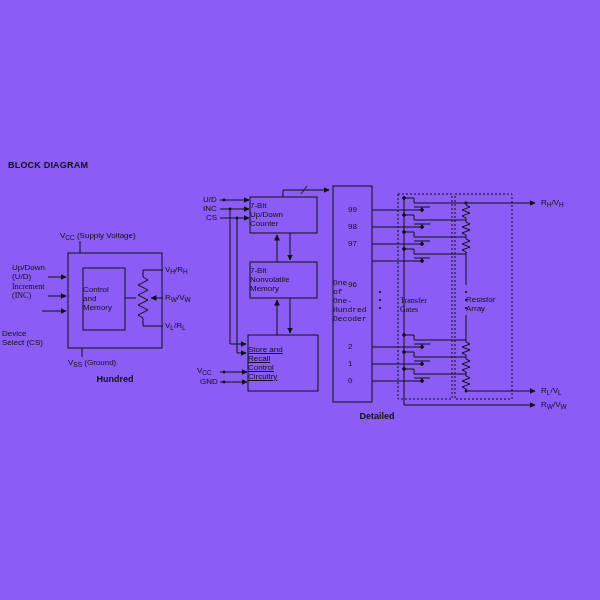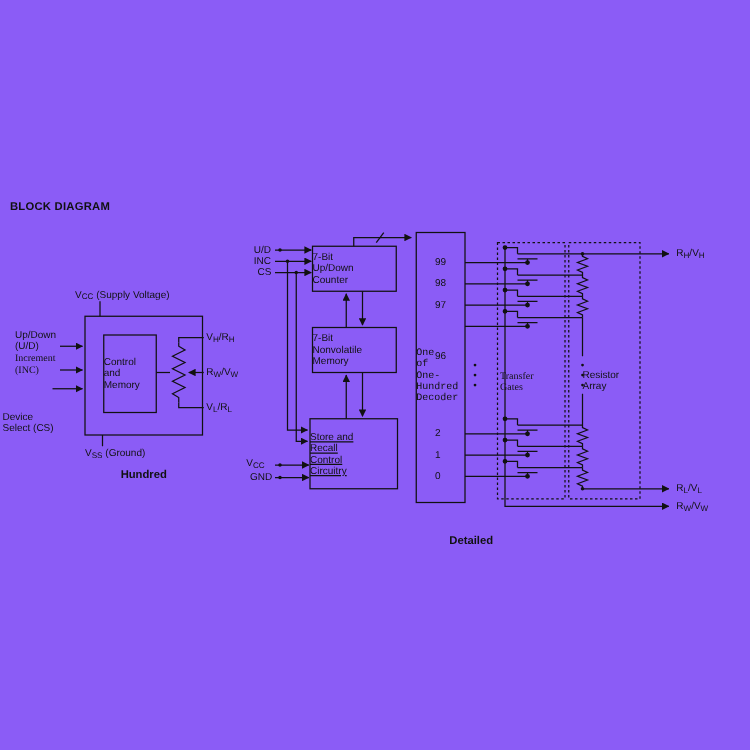--- a/index.html
+++ b/index.html
@@ -170,14 +170,14 @@
 
   <div class="lbl ctr" style="left:400px;top:296px;width:52px;font-family:Liberation Serif, serif;">Transfer
 Gates</div>
   <div class="lbl ctr" style="left:466px;top:295px;width:48px;">Resistor
 Array</div>
 
   <div class="lbl" style="left:541px;top:198px;">R<sub>H</sub>/V<sub>H</sub></div>
   <div class="lbl" style="left:541px;top:386px;">R<sub>L</sub>/V<sub>L</sub></div>
   <div class="lbl" style="left:541px;top:400px;">R<sub>W</sub>/V<sub>W</sub></div>
 
-  <div class="cap" style="left:350px;top:411px;width:54px;margin-top:16px;">Detailed</div>
+  <div class="cap" style="left:350px;top:411px;width:54px;">Detailed</div>
 </div>
 
 </body></html>

